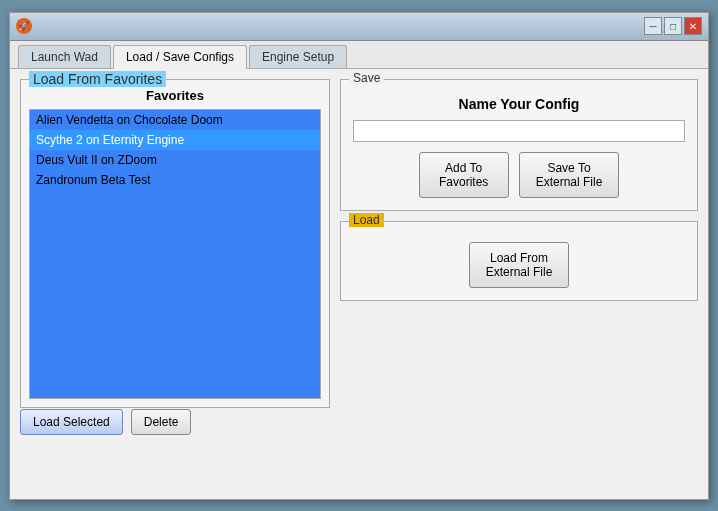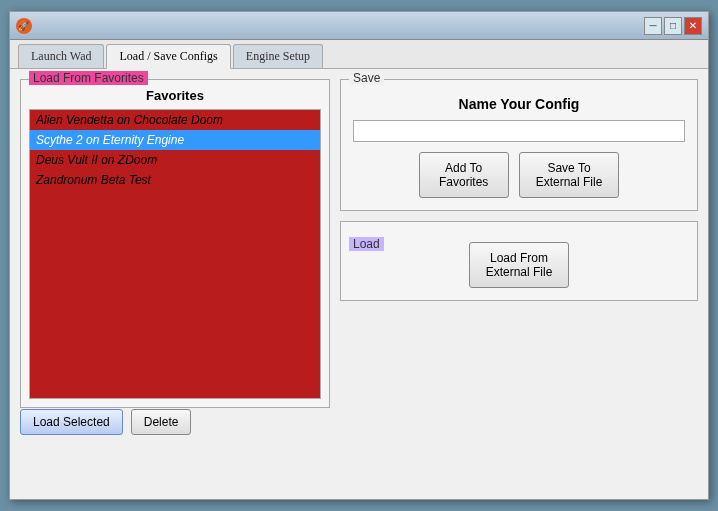--- a/index.html
+++ b/index.html
@@ -79,21 +79,20 @@
       background: #d04030;
       color: white;
     }
 
     .tabs {
       display: flex;
       background: #e8e8e8;
       padding: 4px 8px 0;
       border-bottom: 1px solid #aaa;
       gap: 2px;
-      font-family: Liberation Serif, serif;
     }
 
     .tab {
       padding: 4px 12px;
       border: 1px solid #aaa;
       border-bottom: none;
       background: #d0d8e0;
       cursor: pointer;
       font-size: 12px;
       color: #333;
@@ -124,40 +123,39 @@
       border: 1px solid #aaa;
       background: #f5f5f5;
       padding: 8px;
       position: relative;
     }
 
     .group-box-label {
       position: absolute;
       top: -9px;
       left: 8px;
-      background: #ec4899;
+      background: #7dd3fc;
       padding: 0 4px;
-      font-size: 12px;
+      font-size: 14px;
       color: #333;
     }
 
     .favorites-title {
       text-align: center;
       font-weight: bold;
       font-size: 13px;
       margin-bottom: 6px;
       color: #000;
     }
 
     .list-box {
       border: 1px solid #aaa;
-      background: #b91c1c;
+      background: #3b82f6;
       height: 290px;
       overflow-y: auto;
-      font-style: italic;
     }
 
     .list-item {
       padding: 3px 6px;
       cursor: pointer;
       font-size: 12px;
       color: #000;
     }
 
     .list-item.selected {
@@ -249,25 +247,24 @@
       border: 1px solid #aaa;
       background: #f5f5f5;
       padding: 16px 12px 12px;
       position: relative;
     }
 
     .load-group-label {
       position: absolute;
       top: -9px;
       left: 8px;
-      background: #c4b5fd;
+      background: #eab308;
       padding: 0 4px;
       font-size: 12px;
       color: #333;
-      margin-top: 24px;
     }
 
     .load-buttons {
       display: flex;
       justify-content: center;
       margin-top: 4px;
     }
 
     .load-selected-btn {
       background: linear-gradient(to bottom, #e8f0ff, #b8ccf0);

